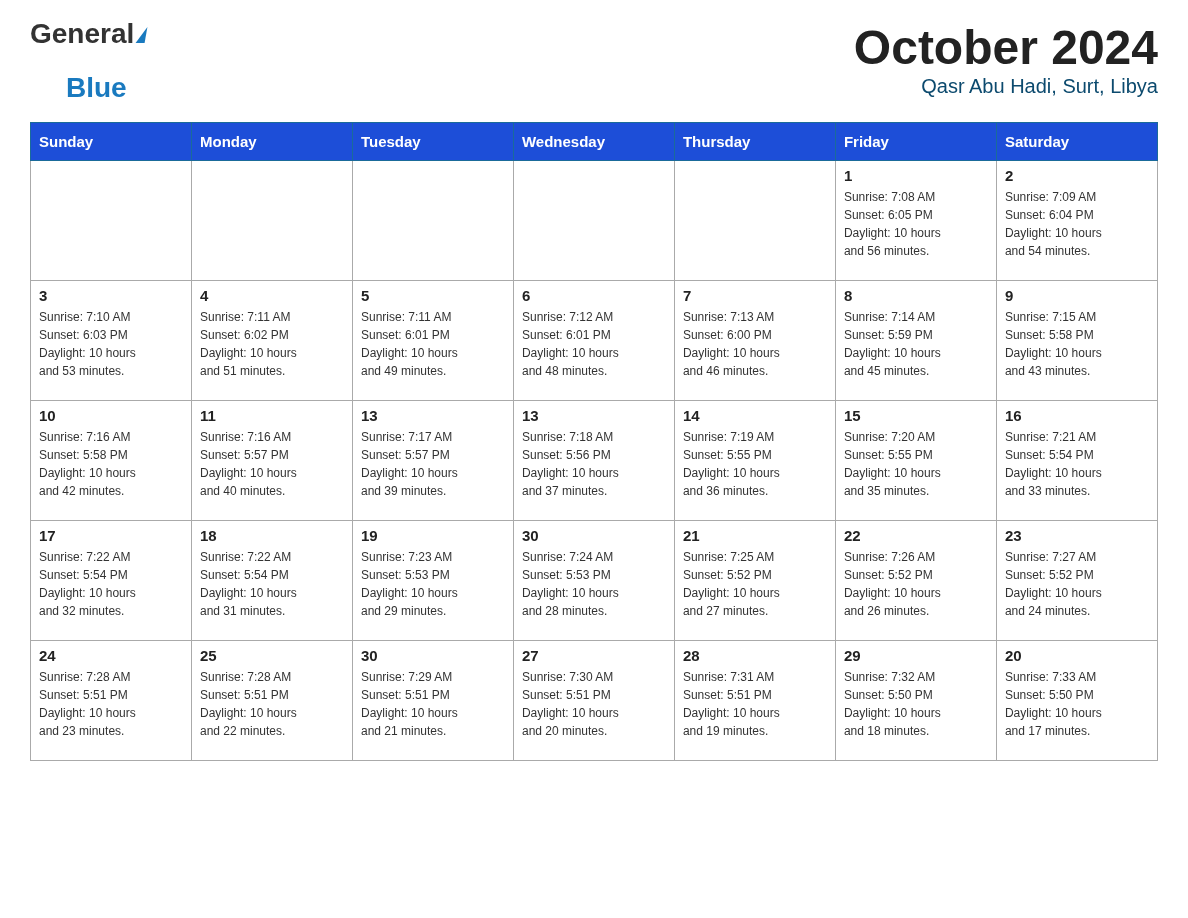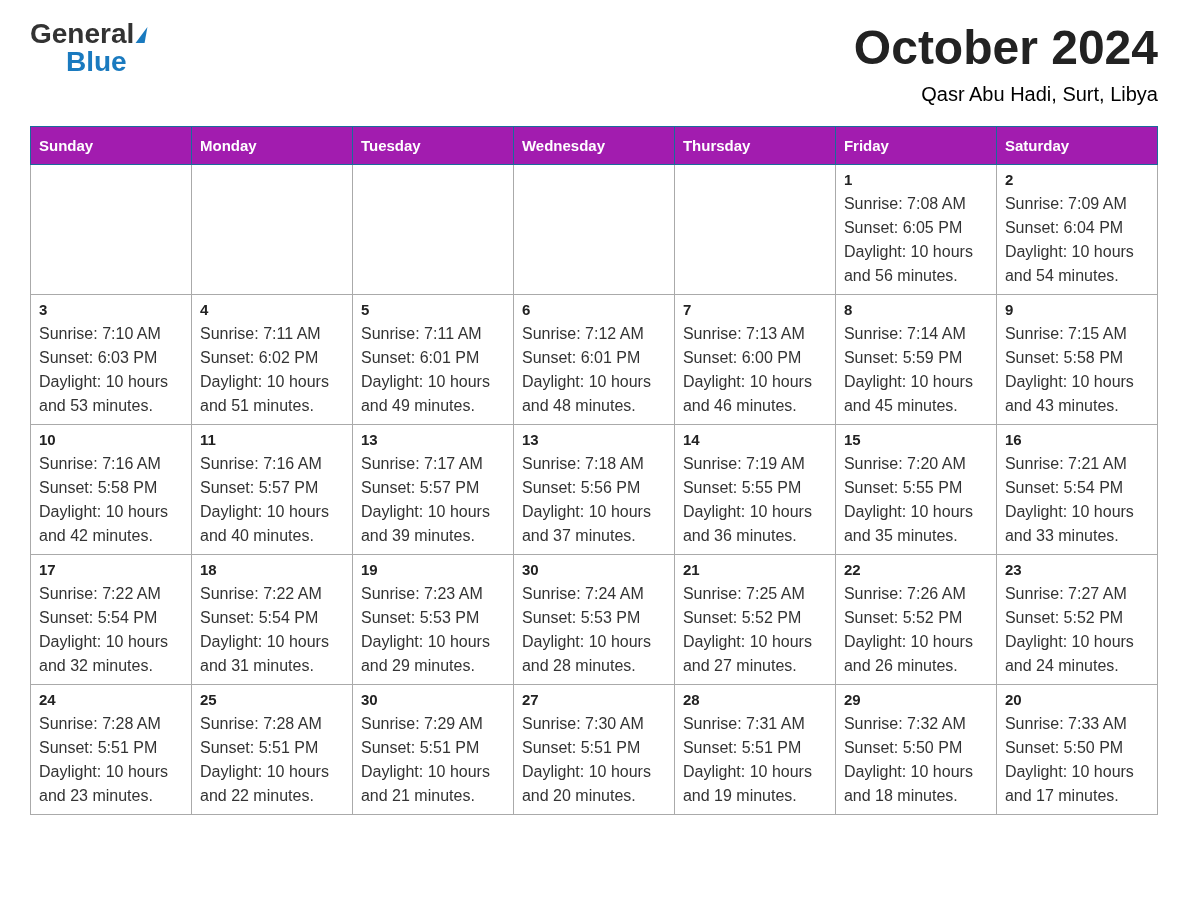--- a/index.html
+++ b/index.html
@@ -41,30 +41,30 @@
     .title-section {
       text-align: right;
     }
     .calendar-title {
       font-size: 48px;
       font-weight: bold;
       color: #222;
     }
     .calendar-subtitle {
       font-size: 20px;
-      color: #000000;
-      margin-top: 8px;
+      color: #0c4a6e;
+      margin-top: 0;
     }
     .calendar {
       width: 100%;
       border-collapse: collapse;
       border: 1px solid #999;
     }
     .calendar thead th {
-      background-color: #a21caf;
+      background-color: #1d4ed8;
       color: #fff;
       font-size: 15px;
       font-weight: bold;
       padding: 10px 8px;
       text-align: left;
       border: 1px solid #1a6b9a;
     }
     .calendar tbody td {
       border: 1px solid #aaa;
       vertical-align: top;
@@ -73,21 +73,21 @@
       min-height: 100px;
       height: 120px;
     }
     .day-number {
       font-size: 15px;
       font-weight: bold;
       color: #222;
       margin-bottom: 4px;
     }
     .day-info {
-      font-size: 16px;
+      font-size: 12px;
       color: #333;
       line-height: 1.5;
     }
     .empty-cell {
       background: #fff;
     }
     tbody tr:nth-child(odd) td {
       background: #f9f9f9;
     }
     tbody tr:nth-child(even) td {
@@ -100,21 +100,21 @@
   </style>
 </head>
 <body>
 
 <div class="header">
   <div class="logo">
     <div class="logo-row">
       <span class="logo-general">General</span>
       <span style="display:inline-block; width:0; height:0; border-left:9px solid transparent; border-right:0px solid transparent; border-bottom:16px solid #1a7abf; margin-left:3px; margin-top:2px; transform: skewX(-10deg);"></span>
     </div>
-    <div class="logo-row" style="margin-left: 16px;">
+    <div class="logo-row" style="margin-left: 16px; margin-top: 26px;">
       <span class="logo-blue">Blue</span>
     </div>
   </div>
   <div class="title-section">
     <div class="calendar-title">October 2024</div>
     <div class="calendar-subtitle">Qasr Abu Hadi, Surt, Libya</div>
   </div>
 </div>
 
 <table class="calendar">

